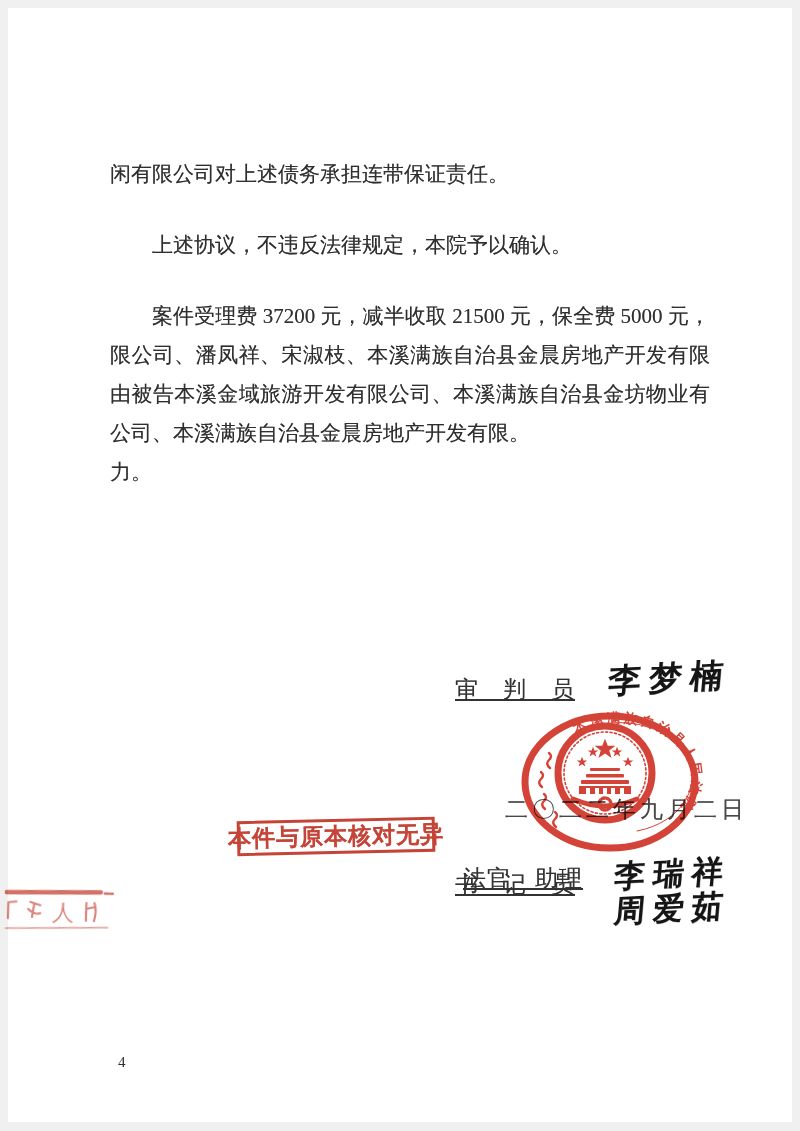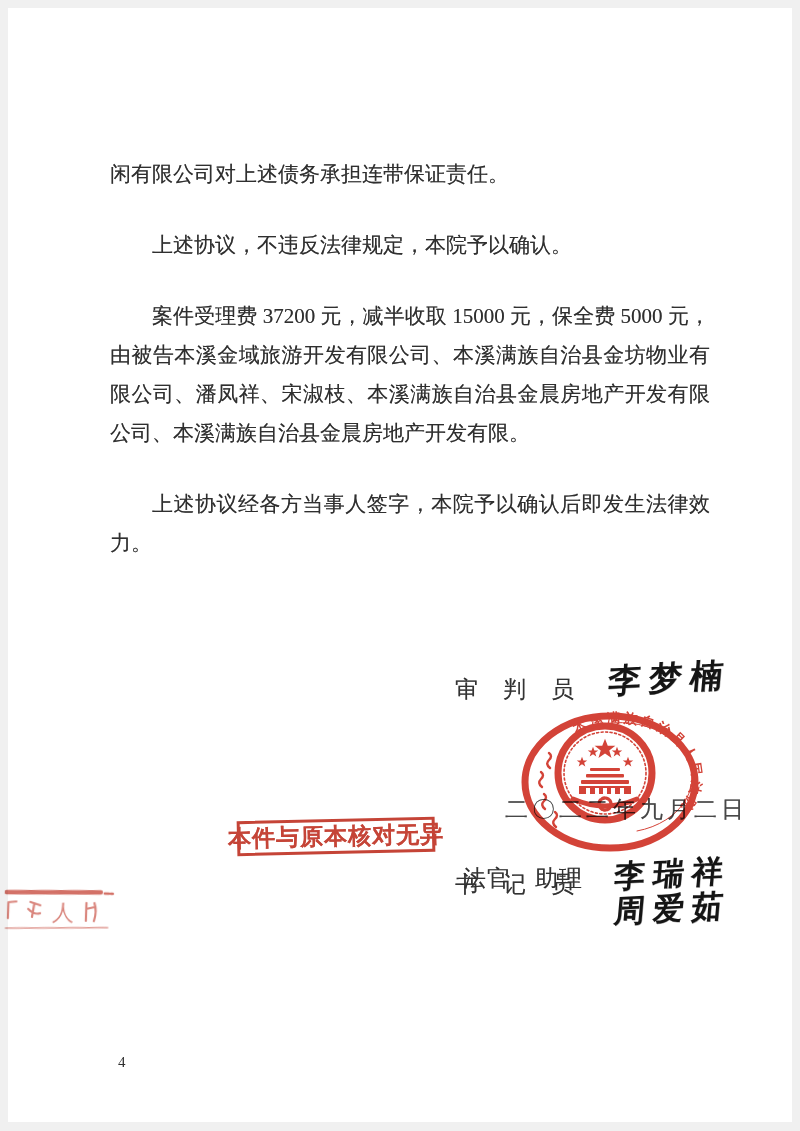--- a/index.html
+++ b/index.html
@@ -21,21 +21,21 @@
   .bline{width:600px;white-space:nowrap;}
   .bline.indent{text-indent:42px;margin-top:32px;}
   .bline.justify{
     white-space:normal;
     text-align:justify;
     text-align-last:justify;
   }
   
   .sig-label{
     position:absolute;font-size:23px;color:#333;letter-spacing:1px;
-    text-shadow:0 0 .4px rgba(40,40,40,.5);white-space:nowrap;
+    text-shadow:0 0 .4px rgba(40,40,40,.5);white-space:nowrap;text-decoration:underline;
   }
   .sig-name{
     position:absolute;font-size:33px;font-weight:700;color:#151515;
     letter-spacing:8px;white-space:nowrap;
     transform:rotate(-3deg) skewX(-8deg);
     text-shadow:.5px .5px 0 rgba(20,20,20,.4);
   }
   .seal-date{
     position:absolute;left:497px;top:786px;
     font-size:23px;color:#474747;letter-spacing:4px;white-space:nowrap;
@@ -71,25 +71,24 @@
   }
 </style>
 </head>
 <body>
 
 <div class="page">
 
   <div class="doc-body" id="body-lines">
       <div class="bline">闲有限公司对上述债务承担连带保证责任。</div>
       <div class="bline indent">上述协议，不违反法律规定，本院予以确认。</div>
-      <div class="bline indent justify">案件受理费 37200 元，减半收取 15000 元，保全费 5000 元，</div>
+      <div class="bline indent justify">案件受理费 37200 元，减半收取 21500 元，保全费 5000 元，</div>
+      <div class="bline justify">限公司、潘凤祥、宋淑枝、本溪满族自治县金晨房地产开发有限</div>
       <div class="bline justify">由被告本溪金域旅游开发有限公司、本溪满族自治县金坊物业有</div>
-      <div class="bline justify">限公司、潘凤祥、宋淑枝、本溪满族自治县金晨房地产开发有限</div>
       <div class="bline">公司、本溪满族自治县金晨房地产开发有限。</div>
-      <div class="bline indent justify">上述协议经各方当事人签字，本院予以确认后即发生法律效</div>
       <div class="bline">力。</div>
     </div>
 
   <div class="sig-label" style="left:447px;top:666px;">审　判　员</div>
   <div class="sig-name" style="left:600px;top:648px;">李梦楠</div>
 
   <div class="seal-date">二〇二二年九月二日</div>
 
   <div class="sig-label" style="left:447px;top:855px;margin-left:8px;">法官　助理</div>
   <div class="sig-name" style="left:606px;top:845px;font-size:31px;">李瑞祥</div>

